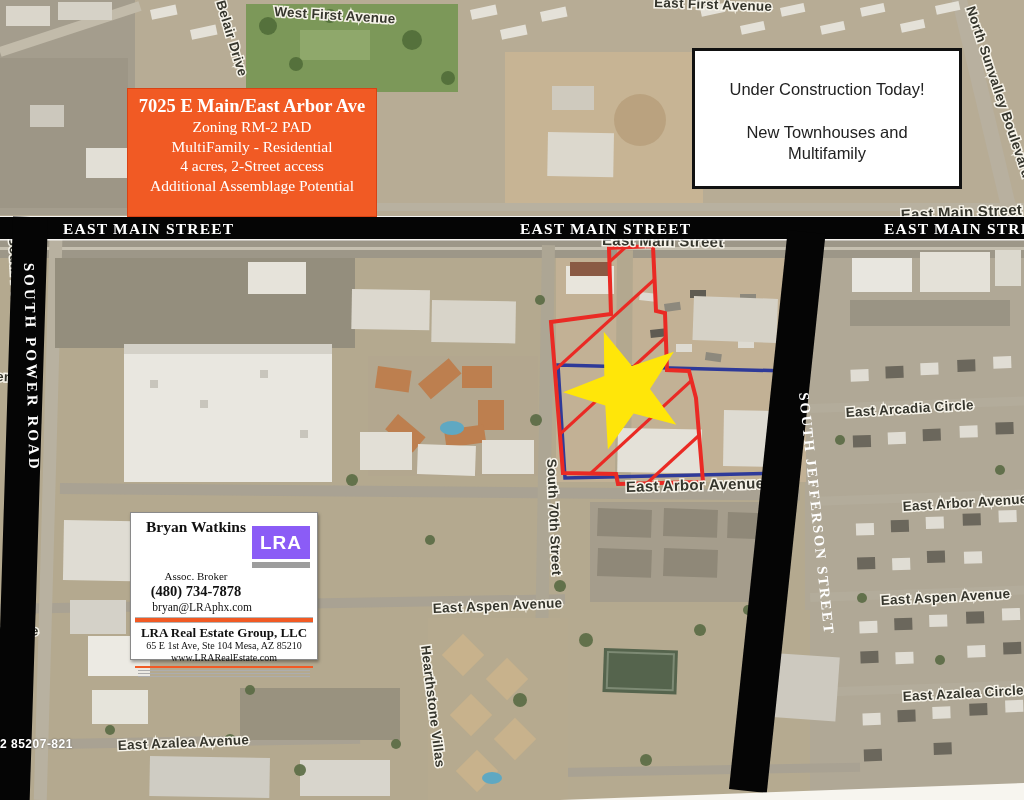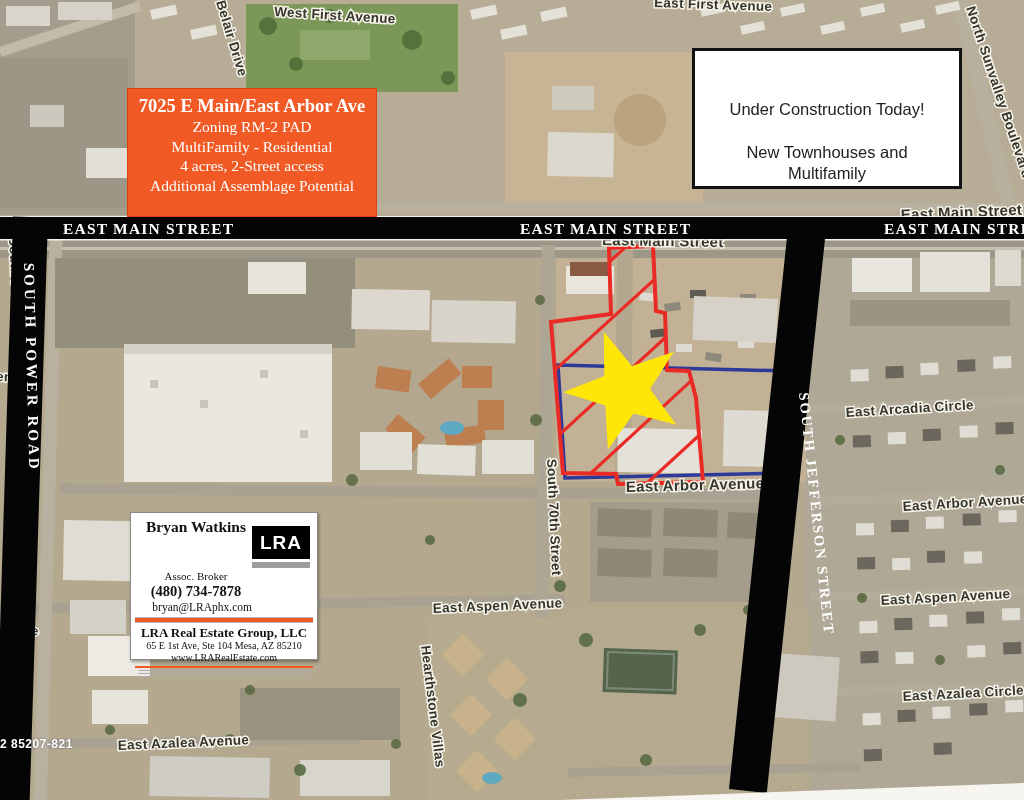--- a/index.html
+++ b/index.html
@@ -19,35 +19,35 @@
   
   .listing{position:absolute;left:127px;top:88px;width:250px;height:129px;
            background:#f15a24;border:1px solid #d84315;color:#fff;text-align:center;
            font-family:"Liberation Serif",serif;padding-top:6px;box-sizing:border-box;}
   .listing .t{font-size:18.5px;font-weight:bold;line-height:22px;}
   .listing .l{font-size:15.5px;line-height:19.5px;}
 
   
   .construction{position:absolute;left:692px;top:48px;width:270px;height:141px;
            background:#ffffff;border:3px solid #111;box-sizing:border-box;color:#222;
-           text-align:center;font-size:16.5px;line-height:21px;padding-top:48px;}
+           text-align:center;font-size:16.5px;line-height:21px;padding-top:28px;}
   .construction .gap{height:22px;}
 
   
   .card{position:absolute;left:130px;top:512px;width:188px;height:148px;background:#fff;
         border:1px solid #8a8a8a;box-sizing:border-box;box-shadow:1px 2px 3px rgba(0,0,0,.35);
         font-family:"Liberation Serif",serif;color:#111;}
   .card .top{display:flex;padding:5px 7px 1px 9px;}
   .card .who{flex:1;text-align:center;}
   .card .name{font-size:15.5px;font-weight:bold;line-height:17px;}
   .card .role{font-size:11px;line-height:13px;margin-top:35px;}
   .card .phone{font-size:14.5px;font-weight:bold;line-height:17px;}
   .card .email{font-size:11.5px;line-height:14px;text-align:right;}
   .card .logo{width:58px;padding-top:8px;}
-  .card .logo .sq{background:#000000;color:#fff;font-family:"Liberation Sans",sans-serif;
+  .card .logo .sq{background:#8b5cf6;color:#fff;font-family:"Liberation Sans",sans-serif;
         font-weight:bold;font-size:19px;letter-spacing:1px;text-align:center;
         height:33px;line-height:33px;}
   .card .logo .bar{height:6px;background:#9d9d9d;margin-top:3px;}
   .card .rule{height:4px;margin:2px 4px;background:#f15a24;
         border-top:1px solid #b5b5b5;border-bottom:1px solid #b5b5b5;}
   .card .rule2{height:2px;margin:2px 4px;background:#f15a24;}
   .card .company{font-size:13px;font-weight:bold;text-align:center;line-height:15px;}
   .card .addr,.card .web{font-size:10px;text-align:center;line-height:12px;}
   .card .fine{height:9px;margin:2px 7px;
         background:repeating-linear-gradient(#adadad 0 1px,transparent 1px 3px);}

